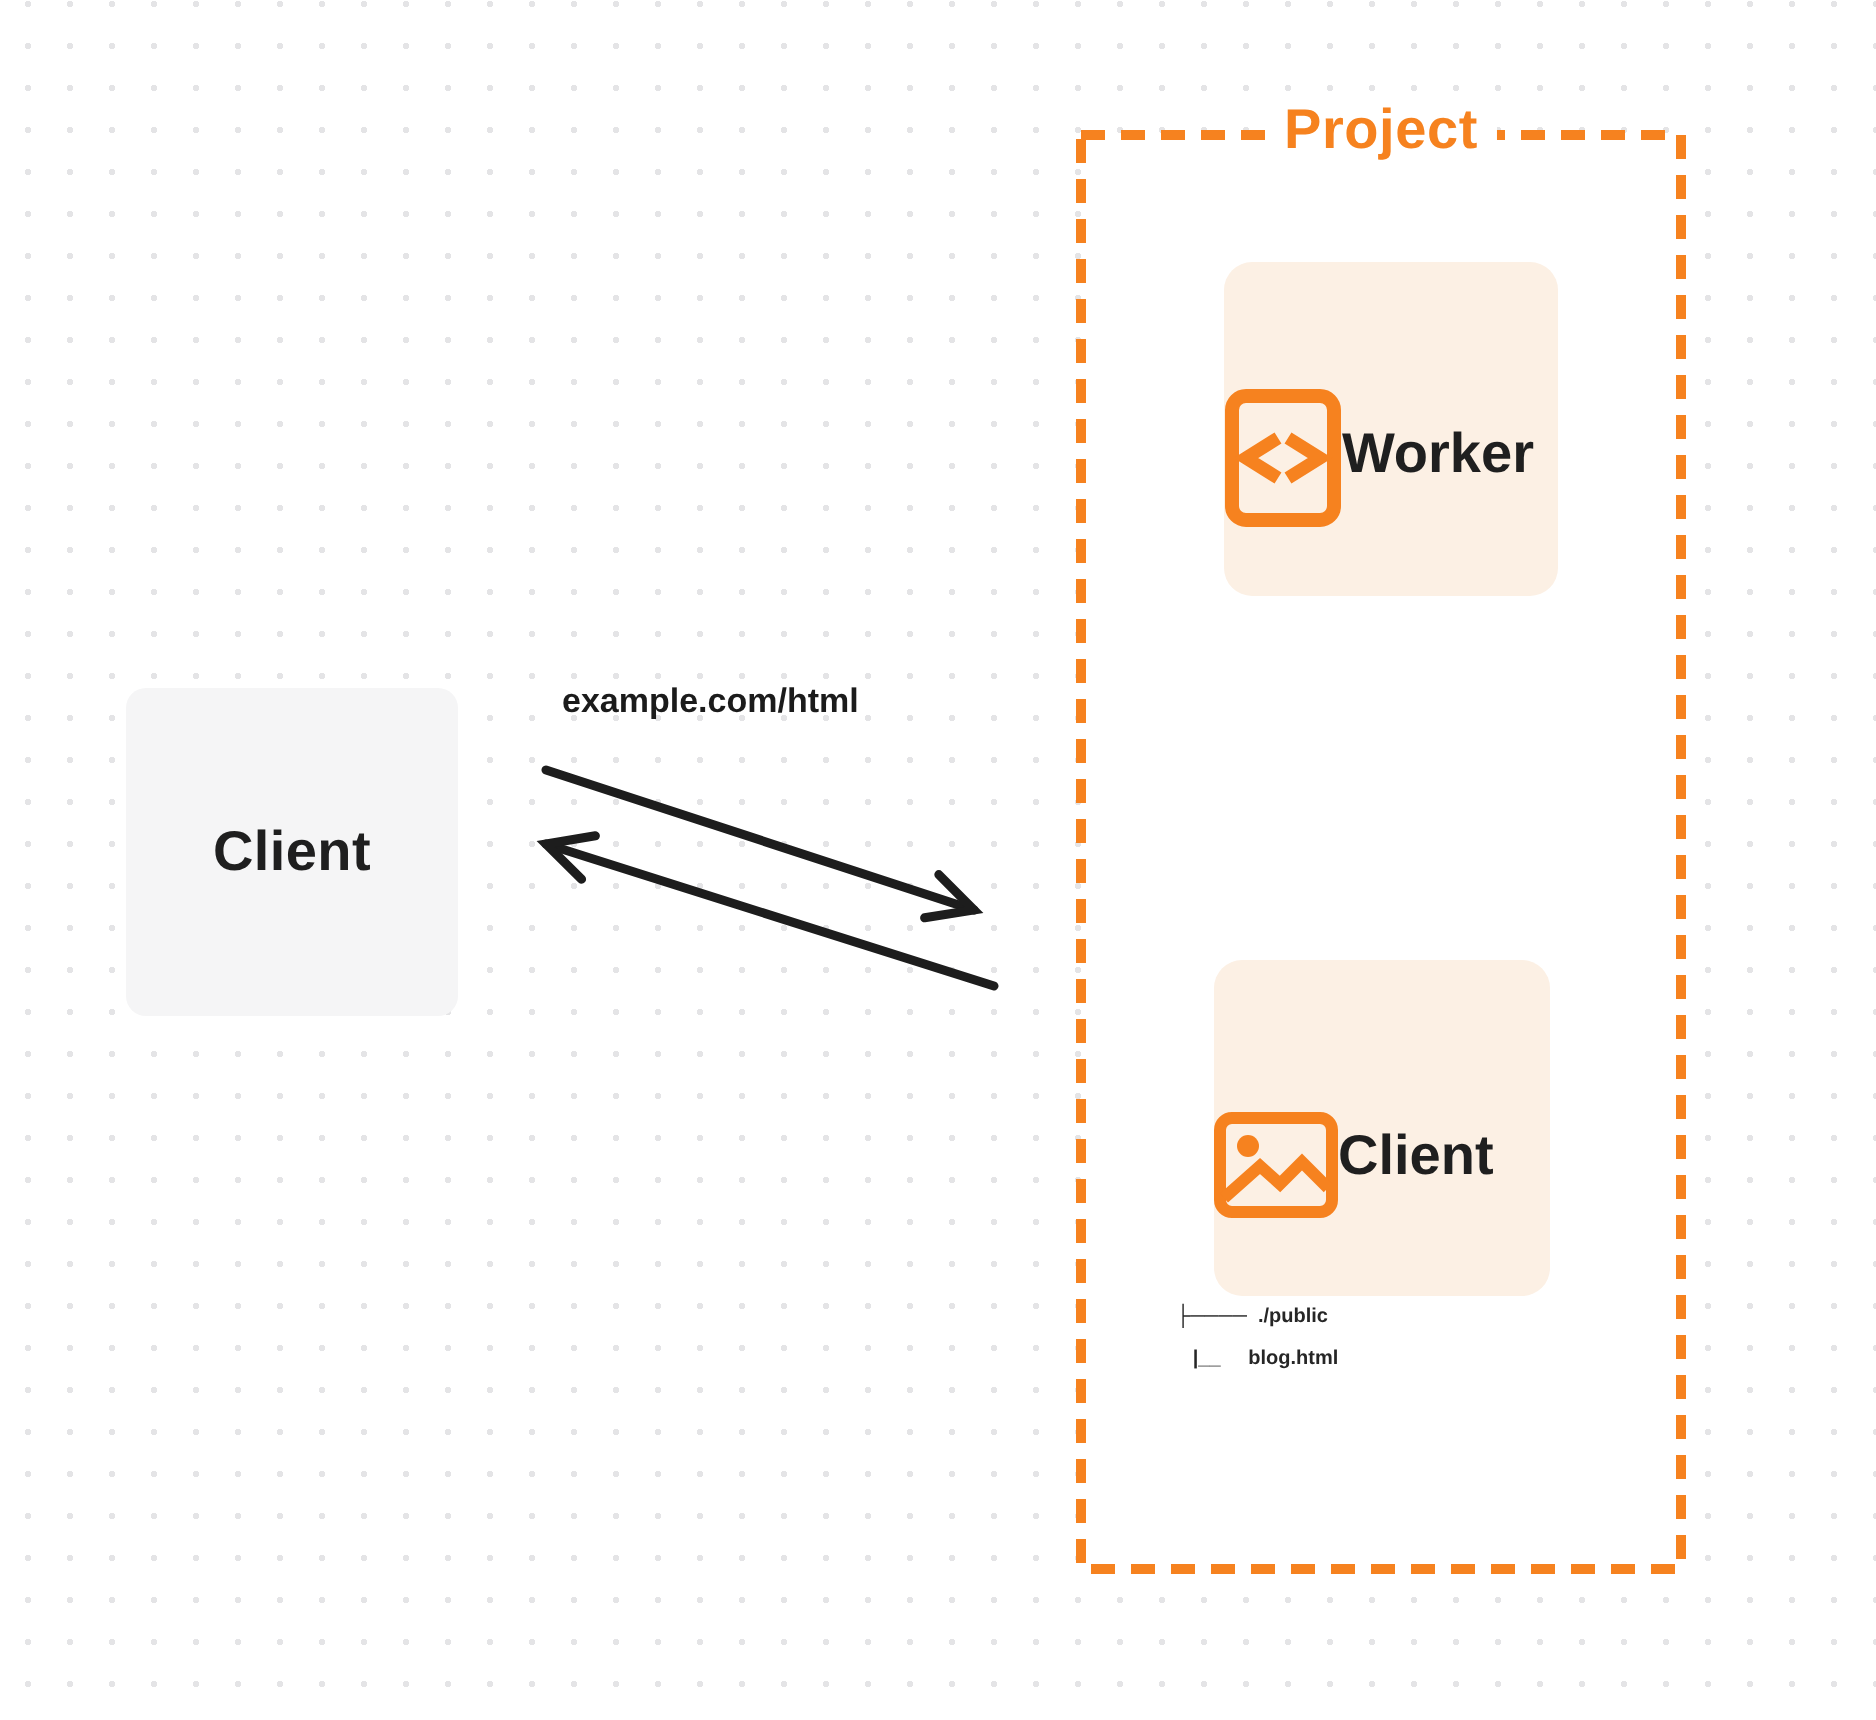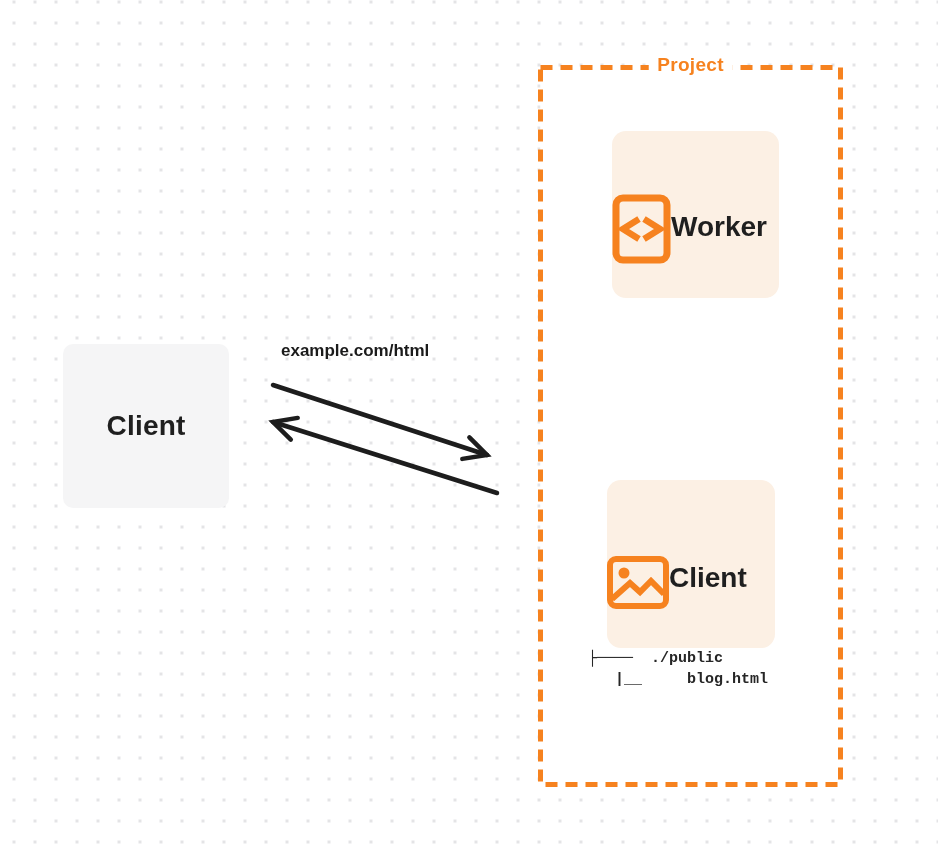--- a/index.html
+++ b/index.html
@@ -26,39 +26,39 @@
     font-size:17px;font-weight:700;color:#1b1b1b;
   }
   
   .arrows{position:absolute;left:0;top:0;width:938px;height:860px;pointer-events:none;}
   
   .project{position:absolute;left:538px;top:65px;width:305px;height:722px;}
   .pborder{position:absolute;left:0;top:0;width:305px;height:722px;}
   .ptitle{
     position:absolute;top:-14px;left:50%;transform:translateX(-50%);
     background:#ffffff;padding:0 9px;
-    font-size:19px;line-height:27px;font-weight:700;color:#f6821f;letter-spacing:.3px;
+    font-size:28px;line-height:27px;font-weight:700;color:#f6821f;letter-spacing:.3px;
     white-space:nowrap;
   }
   .node{
     position:absolute;background:#fcf0e4;border-radius:14px;
     display:flex;flex-direction:row;align-items:center;
   }
   .node .nlabel{font-size:28px;font-weight:700;color:#1f1f1f;line-height:30px;}
   .worker{left:74px;top:66px;width:167px;height:167px;}
   .worker svg{margin-top:28px;}
   .worker .nlabel{margin-top:24px;}
   .assets{left:69px;top:415px;width:168px;height:168px;}
   .assets svg{margin-top:37px;}
   .assets .nlabel{margin-top:28px;}
   
   .tree{
     position:absolute;left:50px;top:583px;
-    font-family:Liberation Mono, monospace;
-    font-size:15px;line-height:21px;font-weight:700;color:#262626;
+    font-family:Liberation Sans, sans-serif;
+    font-size:10px;line-height:21px;font-weight:700;color:#262626;
   }
   .tree .tline{white-space:pre;}
 </style>
 </head>
 <body>
 
 <div id="canvas">
 
   <div class="client">
     <span>Client</span>

